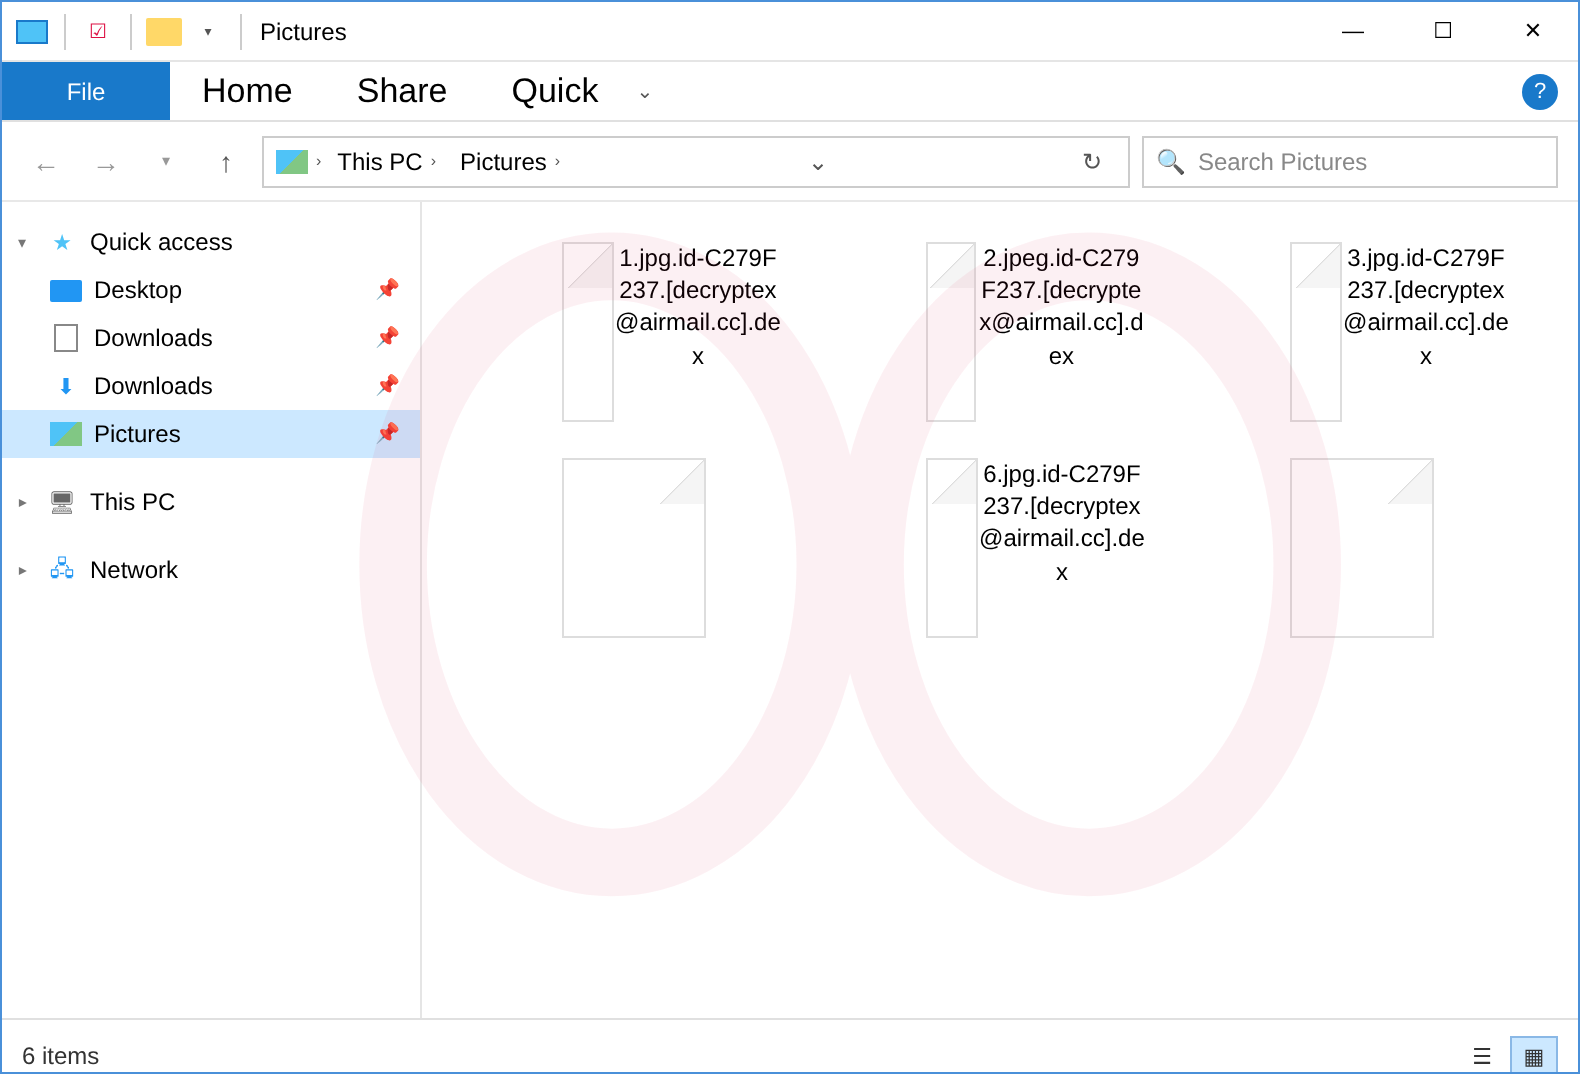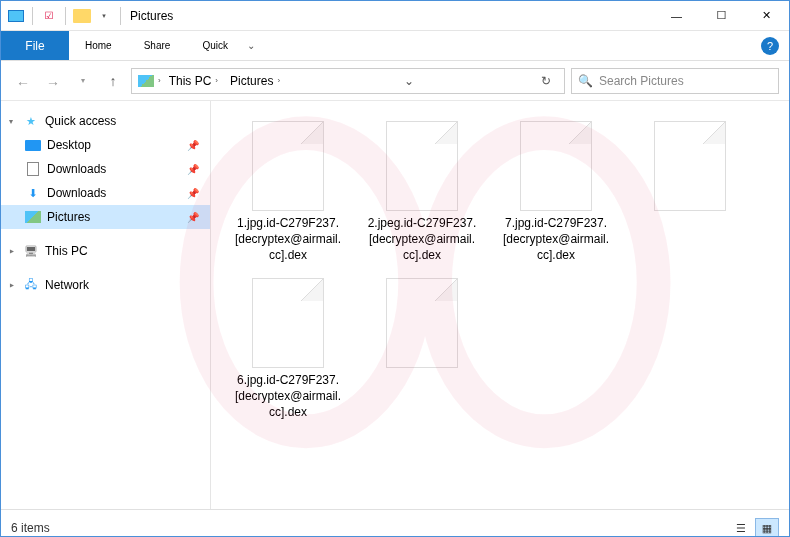--- a/index.html
+++ b/index.html
@@ -10,22 +10,22 @@
 .tb-icons { display: flex; gap: 4px; align-items: center; }
 .tb-icon { width: 18px; height: 18px; display: flex; align-items: center; justify-content: center; font-size: 10px; }
 .folder-glyph { width: 18px; height: 14px; background: #ffd868; border-radius: 1px; position: relative; }
 .tb-sep { width: 1px; height: 18px; background: #ccc; margin: 0 3px; }
 .tb-title { margin-left: 6px; font-size: 12px; color: #000; }
 .win-controls { margin-left: auto; display: flex; }
 .win-btn { width: 45px; height: 30px; display: flex; align-items: center; justify-content: center; font-size: 11px; cursor: pointer; }
 
 
 .ribbon { height: 30px; background: #fff; display: flex; align-items: stretch; border-bottom: 1px solid #e0e0e0; }
-.file-tab { background: #1979ca; color: #fff; width: 68px; display: flex; align-items: center; justify-content: center; font-size: 12px; cursor: pointer; }
-.ribbon-tab { padding: 0 16px; display: flex; align-items: center; font-size: 10px; cursor: pointer; }
+.file-tab { background: #1979ca; color: #fff; width: 84px; display: flex; align-items: center; justify-content: center; font-size: 12px; cursor: pointer; }
+.ribbon-tab { padding: 0 16px; display: flex; align-items: center; font-size: 17px; cursor: pointer; }
 .ribbon-help { margin-left: auto; margin-right: 10px; width: 18px; height: 18px; align-self: center; border-radius: 50%; background: #1979ca; color: #fff; display: flex; align-items: center; justify-content: center; font-size: 11px; cursor: pointer; }
 .ribbon-expand { margin-right: 6px; align-self: center; font-size: 10px; color: #555; cursor: pointer; padding: 3px; }
 
 
 .navbar { height: 40px; display: flex; align-items: center; padding: 0 10px; gap: 6px; border-bottom: 1px solid #e8e8e8; }
 .nav-arrow { width: 24px; height: 24px; display: flex; align-items: center; justify-content: center; font-size: 14px; color: #999; cursor: pointer; }
 .nav-arrow.enabled { color: #555; }
 .addr { flex: 1; height: 26px; border: 1px solid #ccc; display: flex; align-items: center; padding: 0 6px; gap: 4px; font-size: 12px; }
 .addr-part { display: flex; align-items: center; gap: 4px; cursor: pointer; padding: 2px 4px; }
 .addr-caret { font-size: 8px; color: #555; }
@@ -50,21 +50,21 @@
 .ico-desktop { background: #2196f3; width: 16px; height: 11px; border-radius: 1px; }
 .ico-doc { background: #fff; border: 1px solid #888; width: 12px; height: 14px; position: relative; }
 .ico-download { color: #2196f3; }
 .ico-pic { background: linear-gradient(135deg,#4fc3f7 50%,#81c784 50%); width: 16px; height: 12px; }
 .ico-pc { color: #666; }
 .ico-net { color: #2196f3; }
 
 
 .content { flex: 1; padding: 16px 12px 12px 18px; overflow: auto; }
 .grid { display: flex; flex-wrap: wrap; gap: 6px 16px; align-content: flex-start; }
-.file { width: 118px; display: flex; flex-direction: column; align-items: center; cursor: pointer; padding: 4px; }
+.file { width: 118px; display: flex; flex-direction: row; cursor: pointer; padding: 4px; margin-left: 48px; }
 .file-icon { width: 72px; height: 90px; background: #fff; border: 1px solid #ddd; position: relative; margin-bottom: 4px; }
 .file-icon::before { content: ""; position: absolute; top: 0; right: 0; width: 22px; height: 22px; background: linear-gradient(135deg, transparent 49%, #ddd 50%, #f5f5f5 52%); }
 .file-name { font-size: 12px; text-align: center; line-height: 1.35; word-break: break-all; color: #000; }
 
 
 .status { height: 37px; border-top: 1px solid #e0e0e0; display: flex; align-items: center; padding: 0 10px; font-size: 12px; color: #333; }
 .status-view { margin-left: auto; display: flex; gap: 2px; }
 .view-btn { width: 24px; height: 20px; border: 1px solid transparent; display: flex; align-items: center; justify-content: center; cursor: pointer; font-size: 11px; }
 .view-btn.active { background: #cce8ff; border-color: #8ab8e6; }
 
@@ -186,21 +186,21 @@
       <div class="file">
         <div class="file-icon"></div>
         <div class="file-name">1.jpg.id-C279F237.[decryptex@airmail.cc].dex</div>
       </div>
       <div class="file">
         <div class="file-icon"></div>
         <div class="file-name">2.jpeg.id-C279F237.[decryptex@airmail.cc].dex</div>
       </div>
       <div class="file">
         <div class="file-icon"></div>
-        <div class="file-name">7.jpg.id-C279F237.[decryptex@airmail.cc].dex</div>
+        <div class="file-name">3.jpg.id-C279F237.[decryptex@airmail.cc].dex</div>
       </div>
       <div class="file">
         <div class="file-icon"></div>
       </div>
       <div class="file">
         <div class="file-icon"></div>
         <div class="file-name">6.jpg.id-C279F237.[decryptex@airmail.cc].dex</div>
       </div>
       <div class="file">
         <div class="file-icon"></div>

